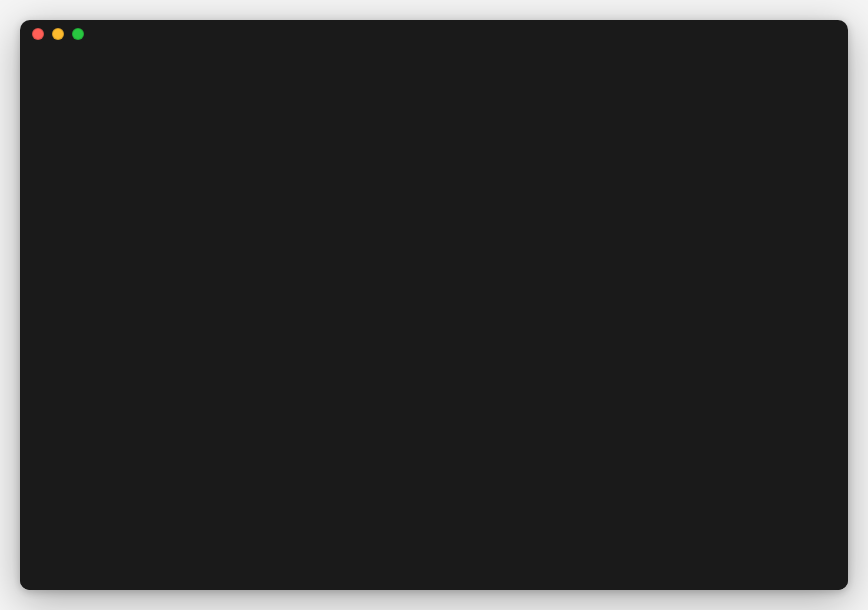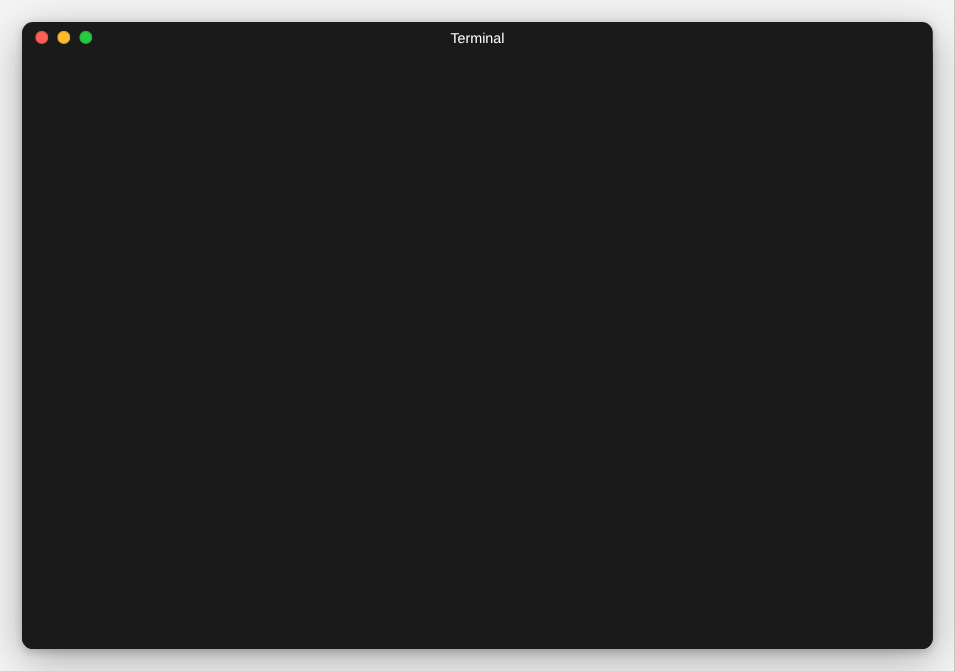--- a/index.html
+++ b/index.html
@@ -90,16 +90,15 @@
 </head>
 <body>
 
 <div class="window">
   <div class="titlebar">
     <div class="traffic-lights">
       <div class="traffic-light close"></div>
       <div class="traffic-light minimize"></div>
       <div class="traffic-light zoom"></div>
     </div>
-    <div class="window-title">Terminal</div>
   </div>
   <div class="terminal-body"></div>
 </div>
 
 </body></html>

